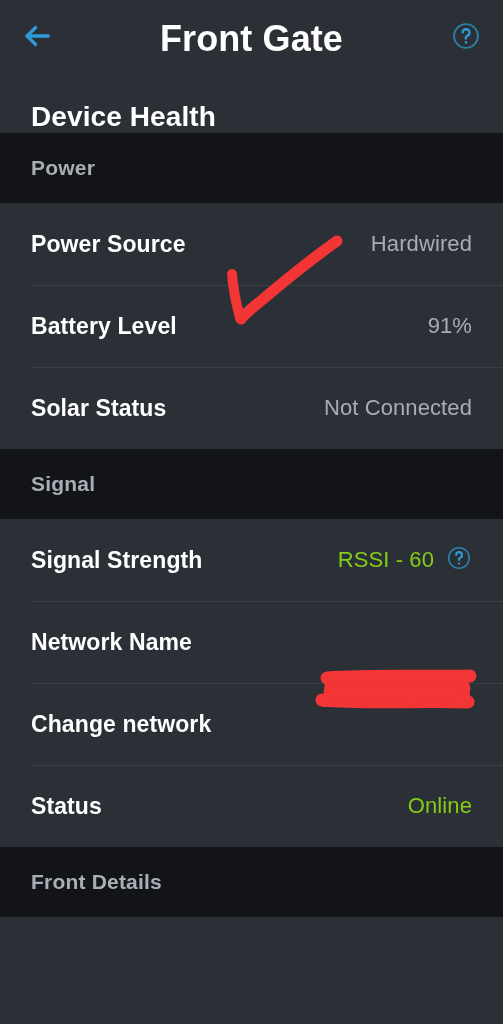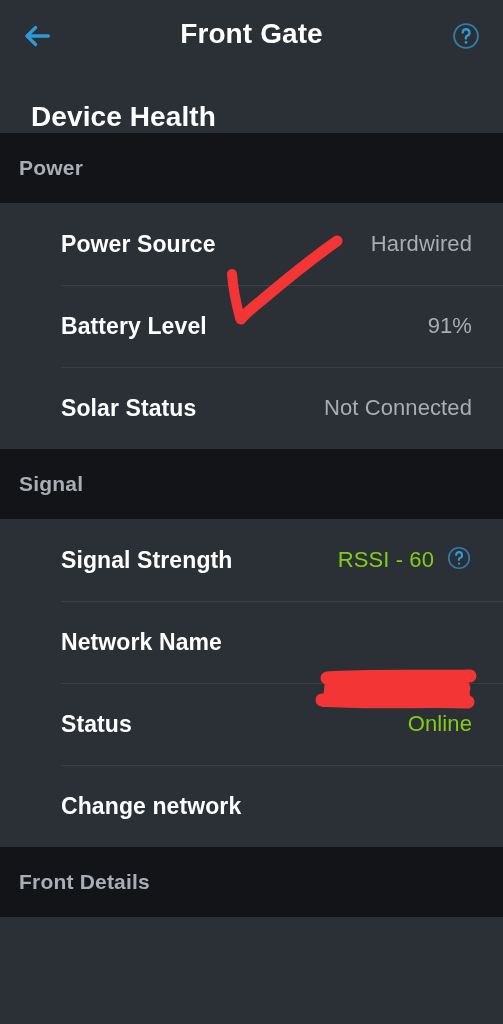--- a/index.html
+++ b/index.html
@@ -50,41 +50,41 @@
     justify-content: center;
     cursor: pointer;
   }
   .topbar-title {
     position: absolute;
     left: 0;
     right: 0;
     top: 18px;
     text-align: center;
     color: #ffffff;
-    font-size: 28px;
+    font-size: 36px;
     font-weight: bold;
     letter-spacing: 0.1px;
   }
 
   
   .page-title {
     color: #ffffff;
     font-size: 28px;
     font-weight: bold;
     padding: 26px 4px 0 31px;
     letter-spacing: 0.1px;
   }
 
   
   .section-band {
     background: #131417;
     height: 70px;
     display: flex;
     align-items: center;
-    padding-left: 19px;
+    padding-left: 31px;
     box-sizing: border-box;
   }
   .section-band-label {
     color: #a9aeb6;
     font-size: 21px;
     font-weight: bold;
     letter-spacing: 0.2px;
   }
 
   
@@ -93,21 +93,20 @@
   }
   .row {
     position: relative;
     height: 82px;
     display: flex;
     align-items: center;
     justify-content: space-between;
     padding: 16px 31px;
     box-sizing: border-box;
     background: #2b2f36;
-    margin-left: 30px;
   }
   .row + .row::before {
     content: "";
     position: absolute;
     left: 31px;
     right: 0;
     top: 0;
     height: 1px;
     background: #3b3f47;
   }
@@ -231,30 +230,30 @@
     </div>
 
     <div class="row">
       <span class="row-label">Network Name</span>
       <span class="row-value-wrap">
         <span class="row-value redacted"></span>
       </span>
     </div>
 
     <div class="row">
+      <span class="row-label">Change network</span>
+      <span class="row-value-wrap">
+        <span class="row-value"></span>
+      </span>
+    </div>
+
+    <div class="row">
       <span class="row-label">Status</span>
       <span class="row-value-wrap">
         <span class="row-value green">Online</span>
-      </span>
-    </div>
-
-    <div class="row">
-      <span class="row-label">Change network</span>
-      <span class="row-value-wrap">
-        <span class="row-value"></span>
       </span>
     </div>
 
   </div>
 
   <div class="section-band">
     <span class="section-band-label">Front Details</span>
   </div>
 
   <svg class="annotation-layer" viewBox="0 0 503 1024" width="503" height="1024">

